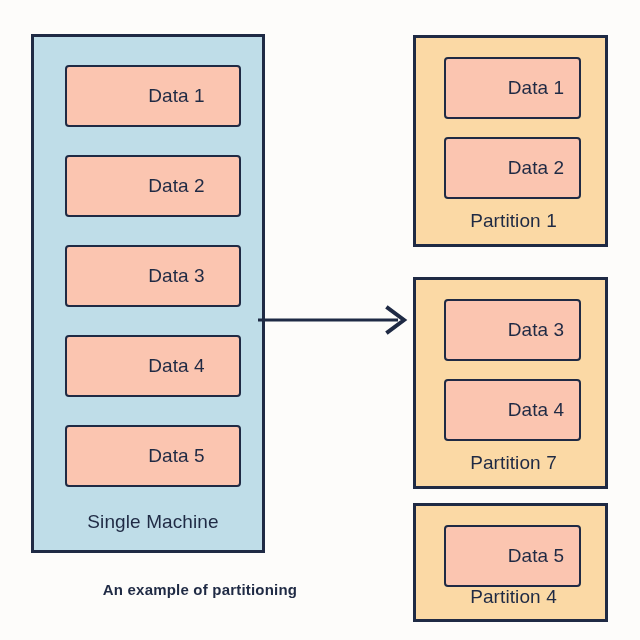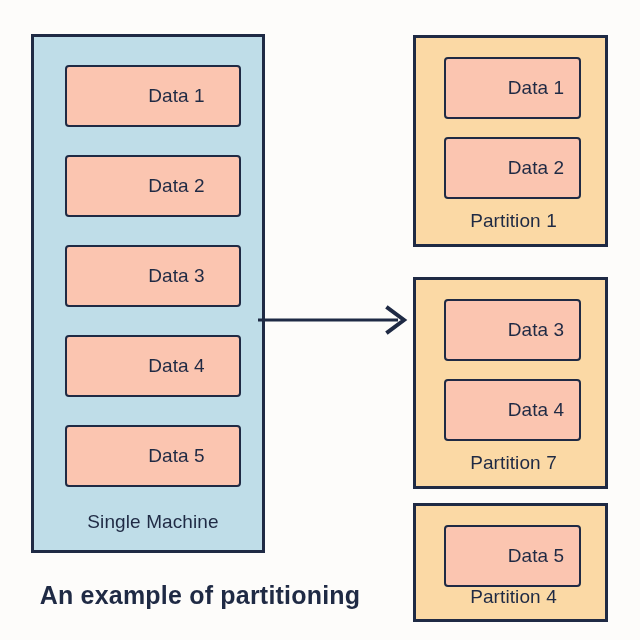--- a/index.html
+++ b/index.html
@@ -119,21 +119,21 @@
     height: 40px;
   }
 
   
   .caption {
     position: absolute;
     left: 10px;
     top: 581px;
     width: 380px;
     text-align: center;
-    font-size: 25px;
+    font-size: 15px;
     font-weight: 700;
     color: #1f2a44;
     letter-spacing: .2px;
   }
 </style>
 </head>
 <body>
 
 <div id="diagram">
 

